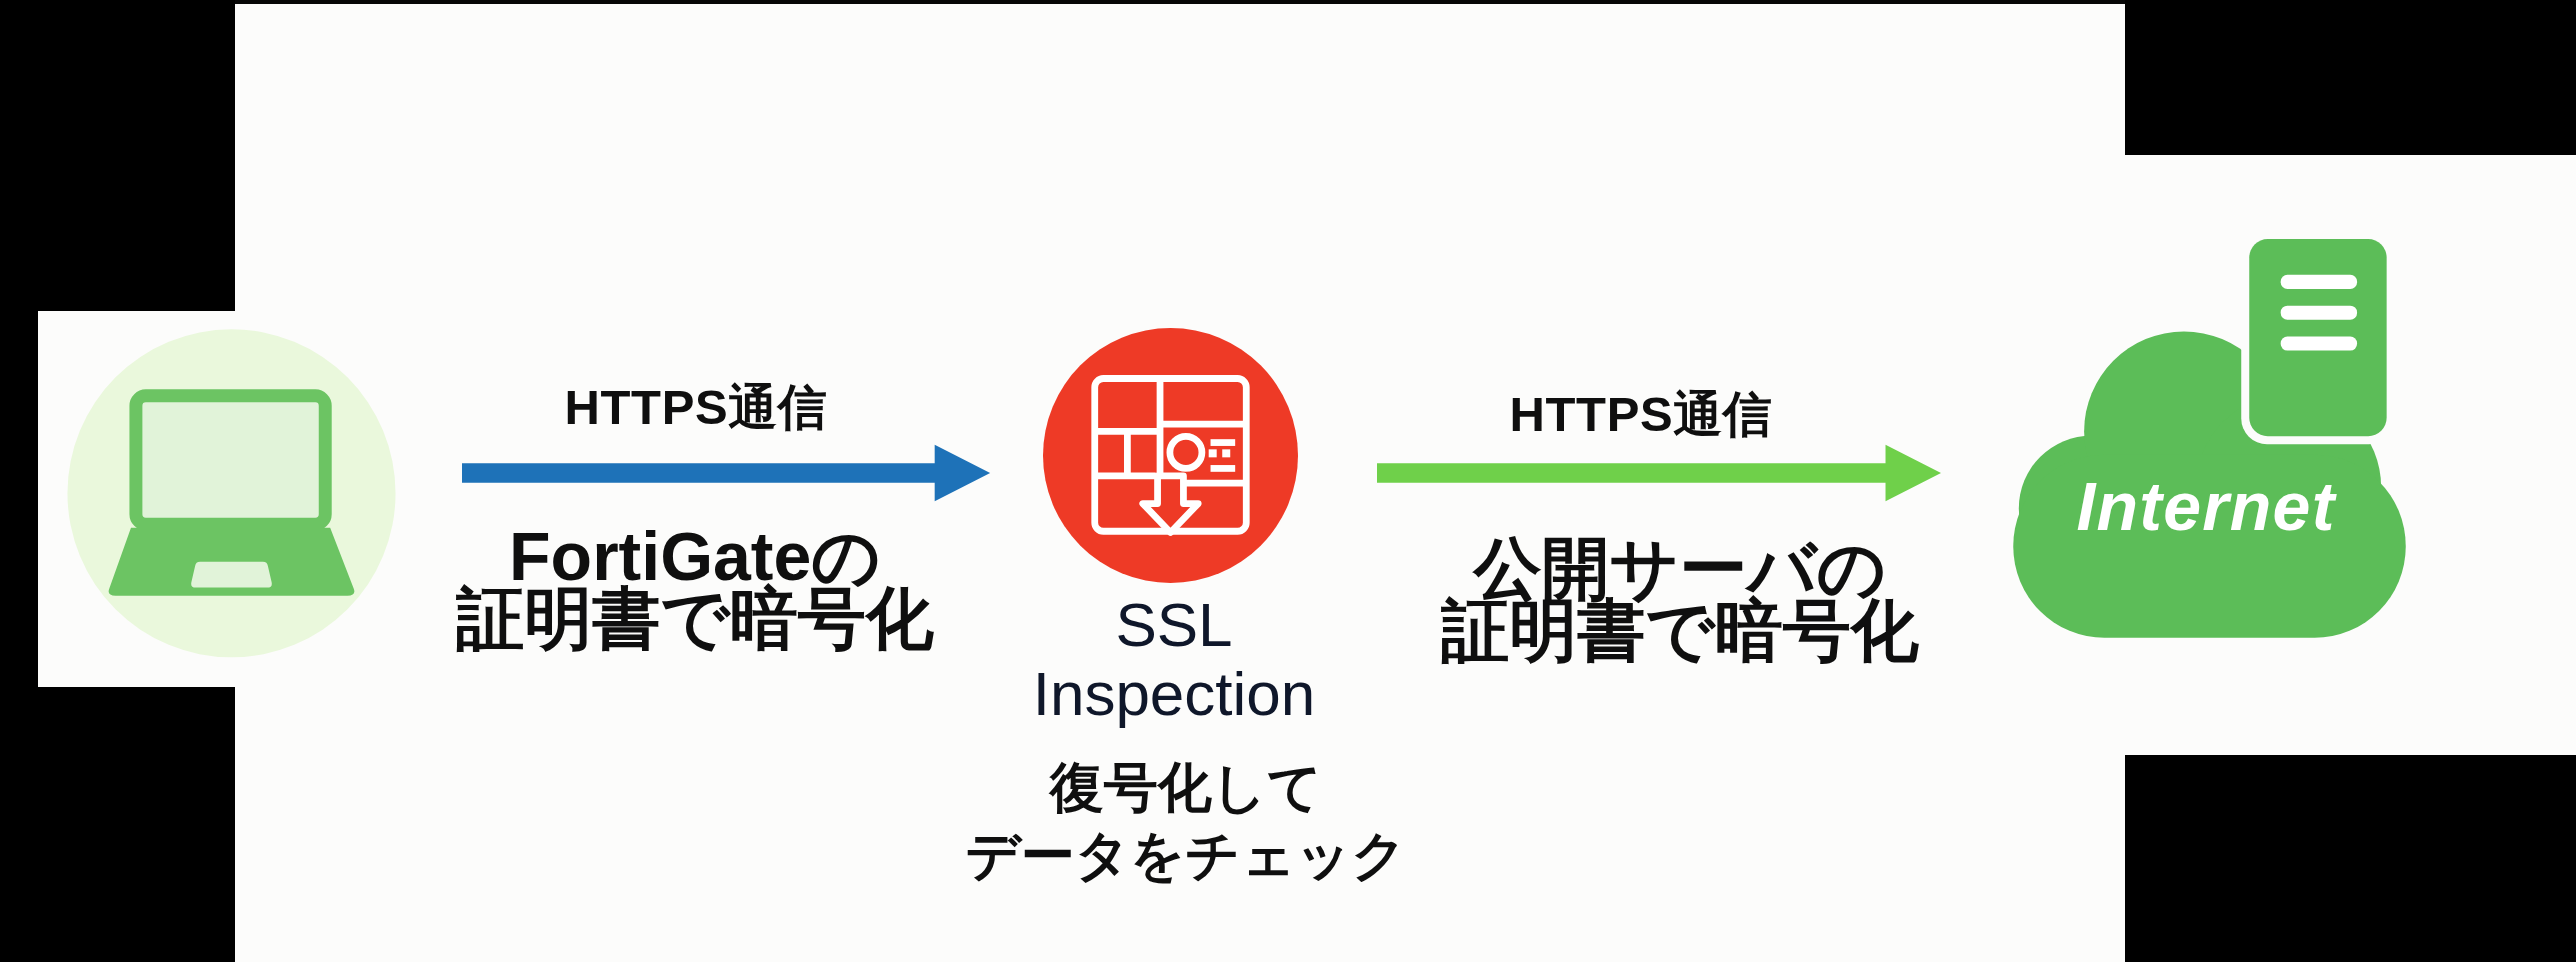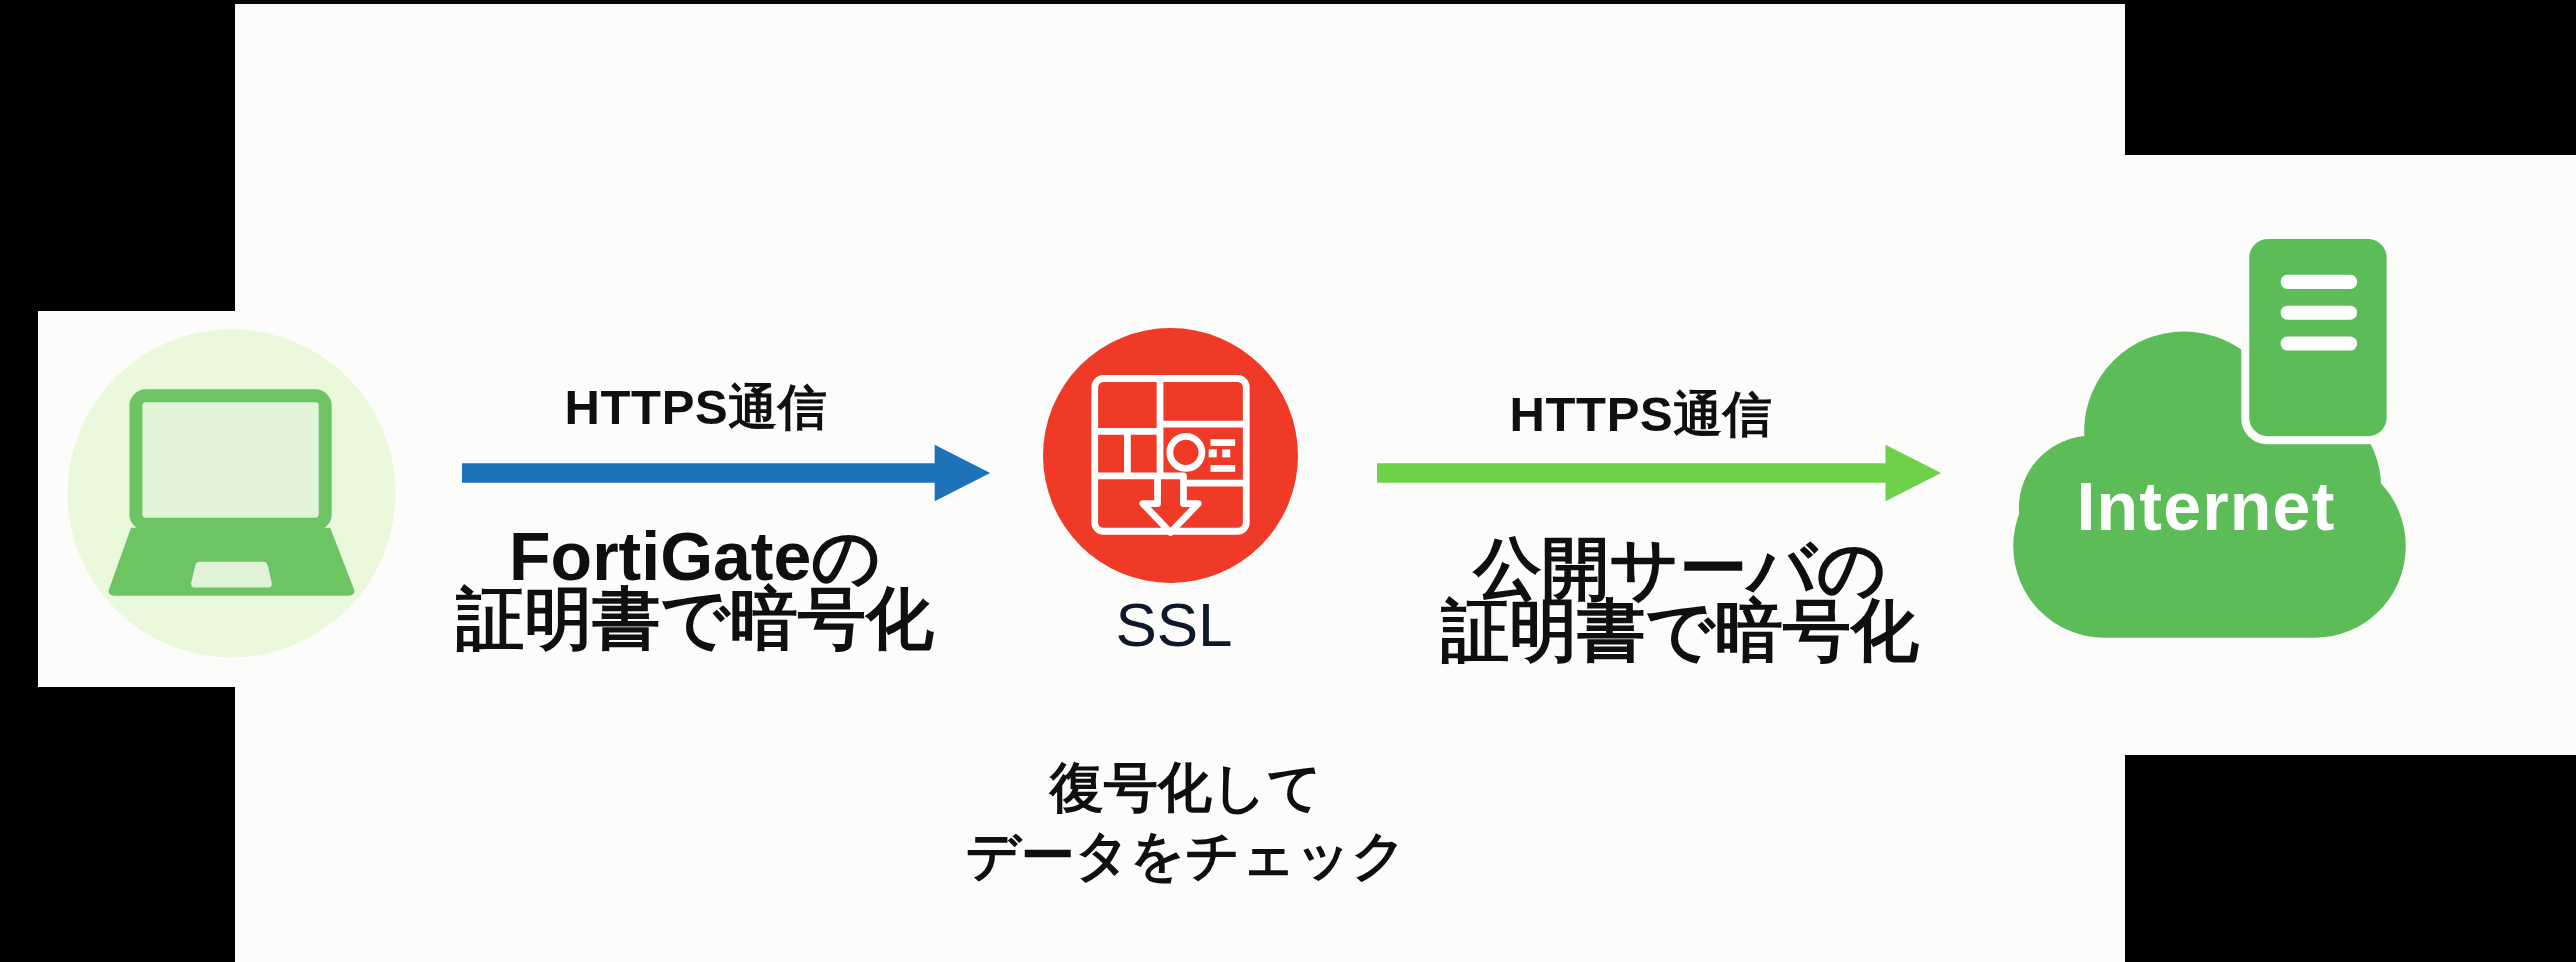--- a/index.html
+++ b/index.html
@@ -18,21 +18,21 @@
          color:#0f0f0f;font-weight:700;text-align:center;}
   .flow-title{font-size:49px;letter-spacing:0.6px;}
   .note{font-size:68px;line-height:62px;}
   #https-left {left:696px;top:375px;}
   #fortigate-note{left:695px;top:525px;}
   #ssl-title{left:1174px;top:590px;font-weight:400;color:#0f172a;
              font-size:62px;line-height:69px;}
   #decode-note{left:1186px;top:753px;font-size:54px;line-height:68px;}
   #https-right{left:1641px;top:382px;}
   #pubserver-note{left:1680px;top:529px;margin-top:8px;}
-  #internet-label{left:2206px;top:467px;font-size:68px;color:#fff;letter-spacing:1.2px;}
+  #internet-label{left:2206px;top:467px;font-size:68px;color:#fff;letter-spacing:1.2px;font-style:italic;}
   .l{display:block;}
 </style>
 </head>
 <body>
 
 <div id="stage">
 
   <div class="black" id="col-left"></div>
   <div class="black" id="blk-tl"></div>
   <div class="black" id="blk-bl"></div>
@@ -78,20 +78,21 @@
       <g stroke="none" fill="#ffffff">
         <rect x="269" y="197" width="13" height="13"></rect>
         <rect x="291" y="197" width="13" height="13"></rect>
       </g>
       <path d="M186 240 H228 V285 H252 L207 332 L162 285 H186 Z" fill="#ee3a26"></path>
     </g>
   </svg>
 
   <div class="label" id="ssl-title">
     <span class="l">SSL</span>
+    <span class="l">Inspection</span>
   </div>
 
   <div class="label note" id="decode-note">
     <span class="l">復号化して</span>
     <span class="l">データをチェック</span>
   </div>
 
   <div class="label flow-title" id="https-right">HTTPS通信</div>
 
   <svg class="abs" style="left:1377px;top:442px;" width="564" height="62" viewBox="0 0 915 100">

